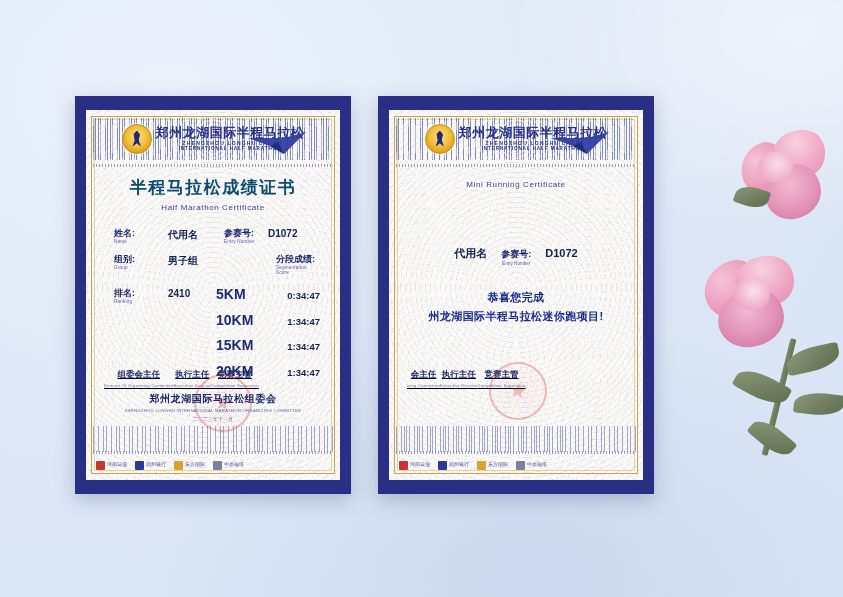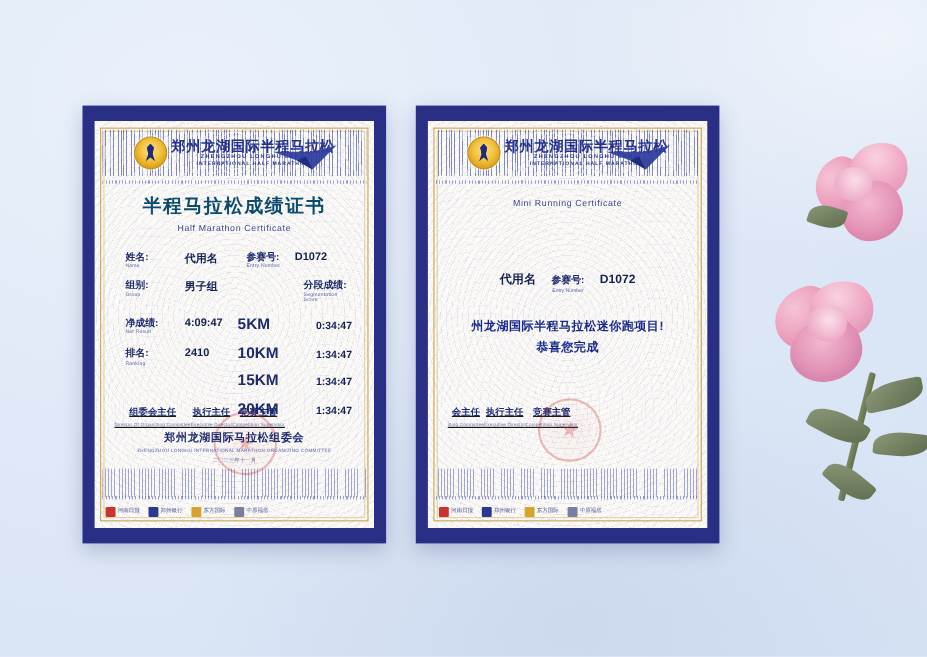--- a/index.html
+++ b/index.html
@@ -464,27 +464,20 @@
           <div class="fspacer"></div>
           <div class="fright">
             <div class="flabel" style="width:44px;flex:0 0 44px;">
               <span class="cn">分段成绩:</span>
               <span class="en">Segmentation Score</span>
             </div>
           </div>
         </div>
 
 
-        <div class="frow" style="margin-top:12px;">
-          <div class="flabel">
-            <span class="cn">净成绩:</span>
-            <span class="en">Net Result</span>
-          </div>
-          <div class="fvalue">4:09:47</div>
-        </div>
 
         <div class="frow" style="margin-top:12px;">
           <div class="flabel">
             <span class="cn">排名:</span>
             <span class="en">Ranking</span>
           </div>
           <div class="fvalue">2410</div>
         </div>
       </div>
 
@@ -581,22 +574,22 @@
       <div class="rc-namerow">
         <span class="rc-name">代用名</span>
         <span class="rc-entry-label">
           <span class="cn">参赛号:</span>
           <span class="en">Entry Number</span>
         </span>
         <span class="rc-entry-value">D1072</span>
       </div>
 
       <div class="rc-congrats">
+        <div>恭喜您完成</div>
         <div>州龙湖国际半程马拉松迷你跑项目!</div>
-        <div>恭喜您完成</div>
       </div>
 
       <div class="sign-row">
         <div class="sign-col">
           <span class="cn">会主任</span>
           <span class="en">izing Committee</span>
         </div>
         <div class="sign-col">
           <span class="cn">执行主任</span>
           <span class="en">Executive Director</span>

